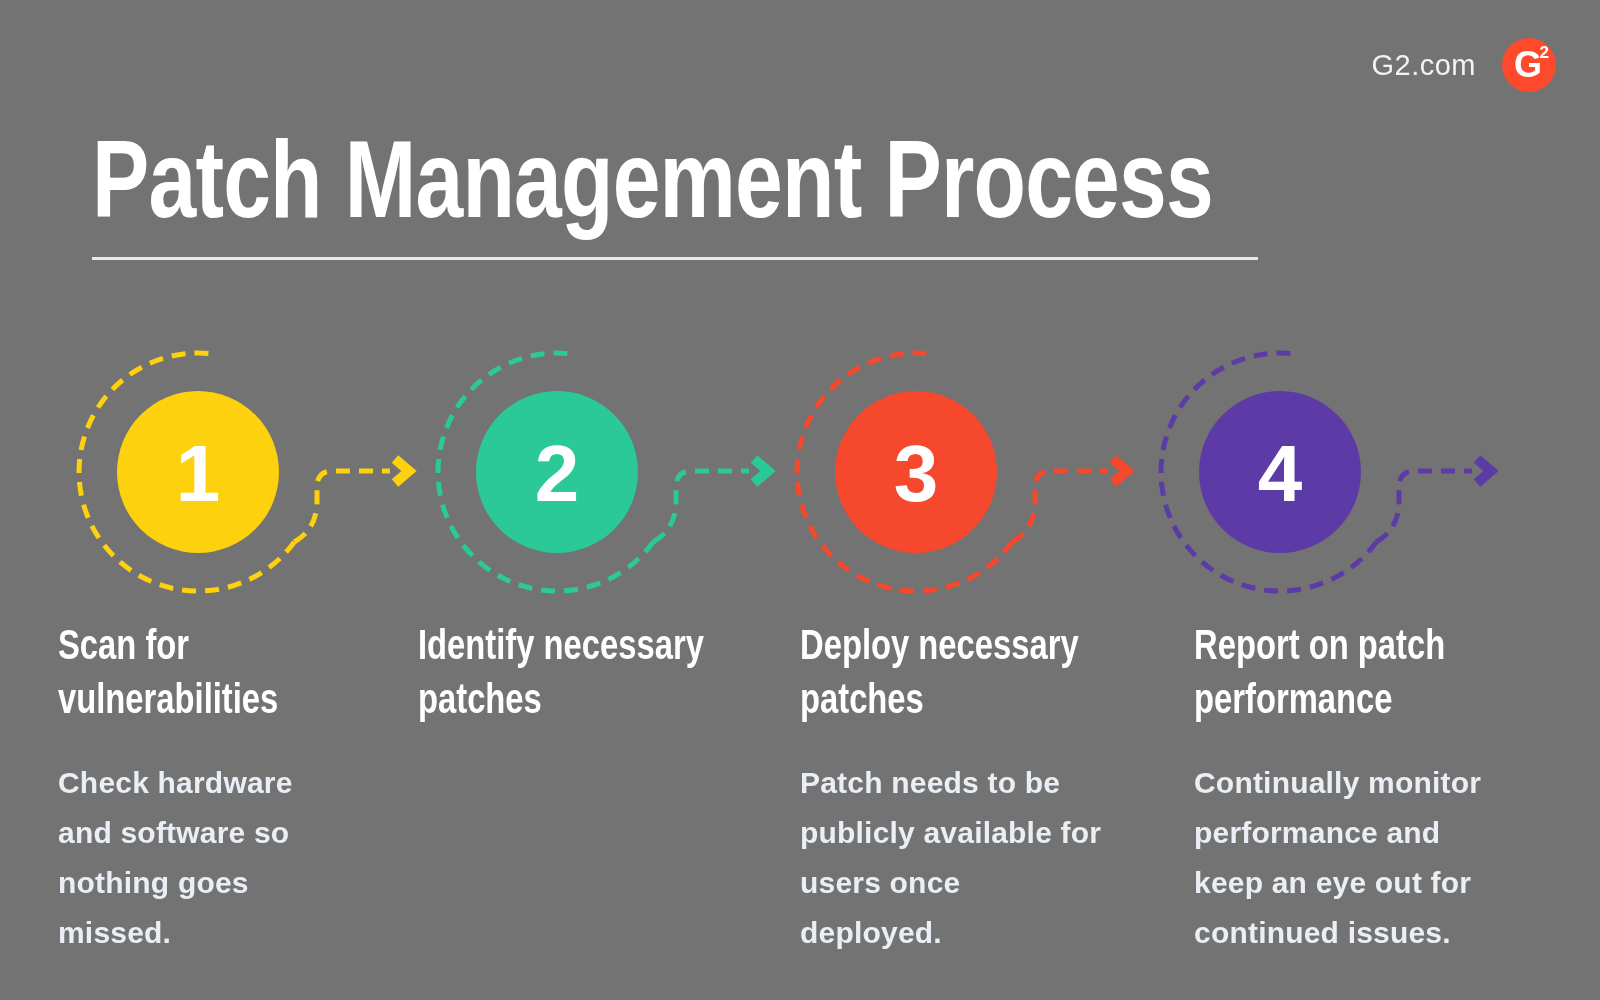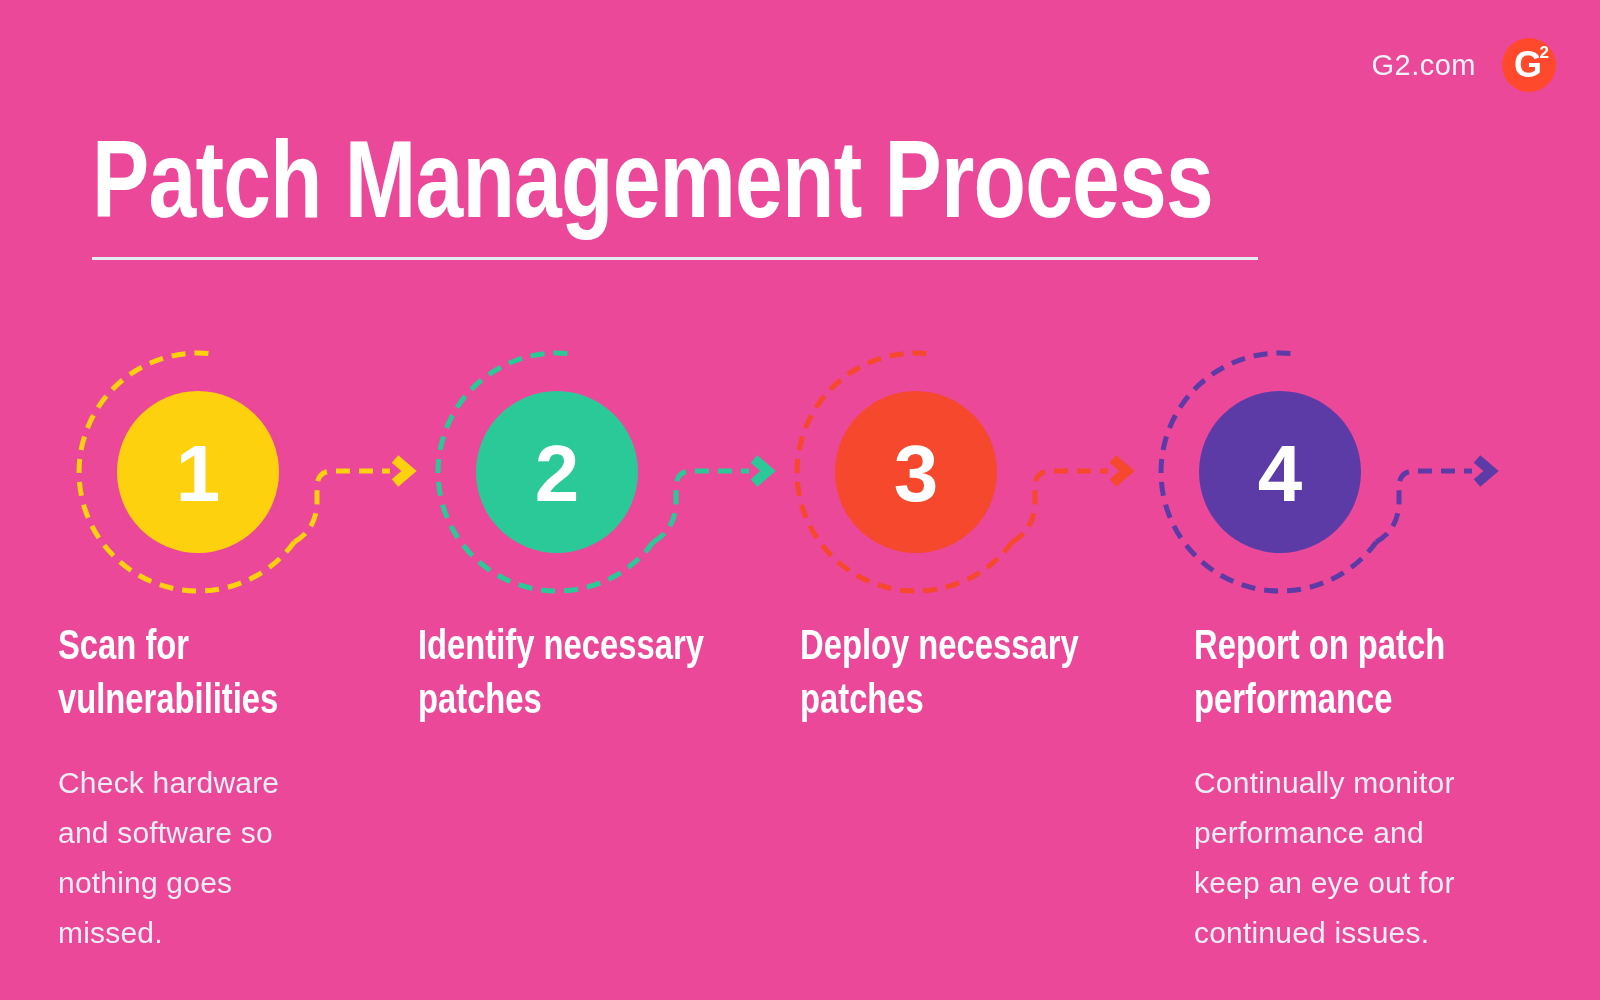--- a/index.html
+++ b/index.html
@@ -1,19 +1,19 @@
 <!DOCTYPE html>
 <html><head>
 <meta charset="utf-8">
 <style>
   html,body{margin:0;padding:0;background:#081f36;}
   .canvas{
     position:relative;
     width:1600px;height:1000px;
-    background:#ec4899;
+    background:#737373;
     overflow:hidden;
     font-family:"Liberation Sans", sans-serif;
   }
   
   .topbar{
     position:absolute;top:38px;right:44px;
     display:flex;align-items:center;gap:26px;
   }
   .site-label{
     color:#EFF3F8;font-size:29px;letter-spacing:0.5px;
@@ -53,21 +53,21 @@
   }
   
   .col-heading{
     position:absolute;top:618px;
     color:#FFFFFF;font-size:42px;font-weight:bold;line-height:54px;
     white-space:pre-line;
     transform:scaleX(0.78);transform-origin:left top;
   }
   .col-body{
     position:absolute;top:758px;
-    color:#E9EFF5;font-size:30px;font-weight:normal;line-height:50px;
+    color:#E9EFF5;font-size:30px;font-weight:bold;line-height:50px;
     white-space:pre-line;letter-spacing:0.2px;
   }
 </style>
 </head>
 <body>
 
 <div class="canvas">
 
   <div class="topbar">
     <span class="site-label">G2.com</span>
@@ -117,20 +117,24 @@
   <div class="col-body" style="left:58px">Check hardware
 and software so
 nothing goes
 missed.</div>
 
   <div class="col-heading" style="left:418px">Identify necessary
 patches</div>
 
   <div class="col-heading" style="left:800px">Deploy necessary
 patches</div>
+  <div class="col-body" style="left:800px">Patch needs to be
+publicly available for
+users once
+deployed.</div>
 
   <div class="col-heading" style="left:1194px">Report on patch
 performance</div>
   <div class="col-body" style="left:1194px">Continually monitor
 performance and
 keep an eye out for
 continued issues.</div>
 
 </div>
 

